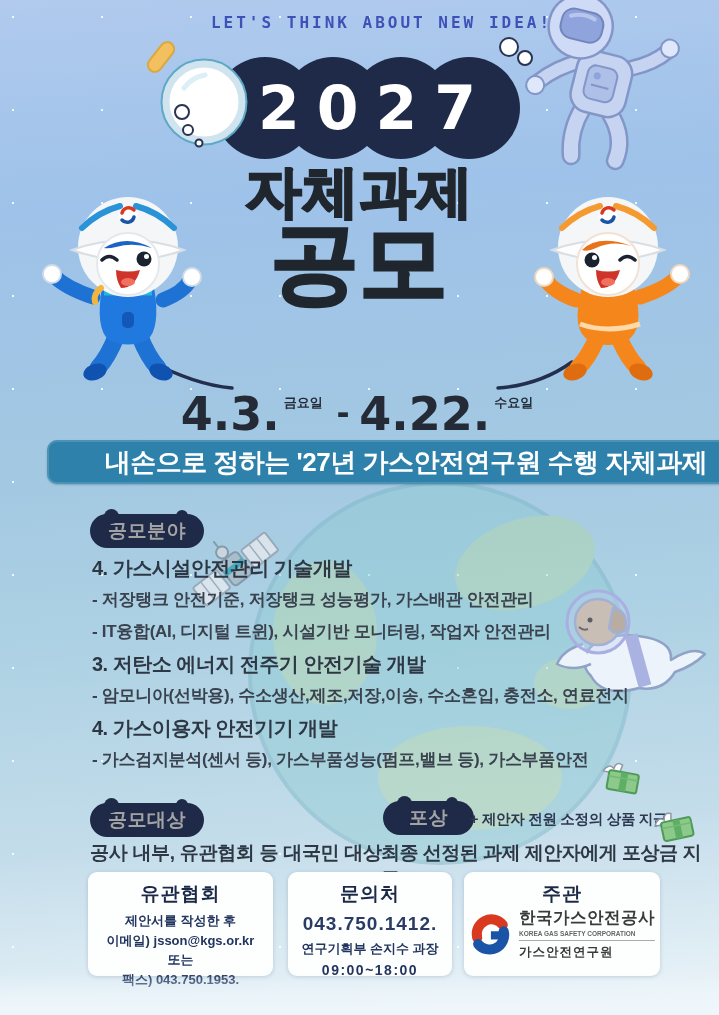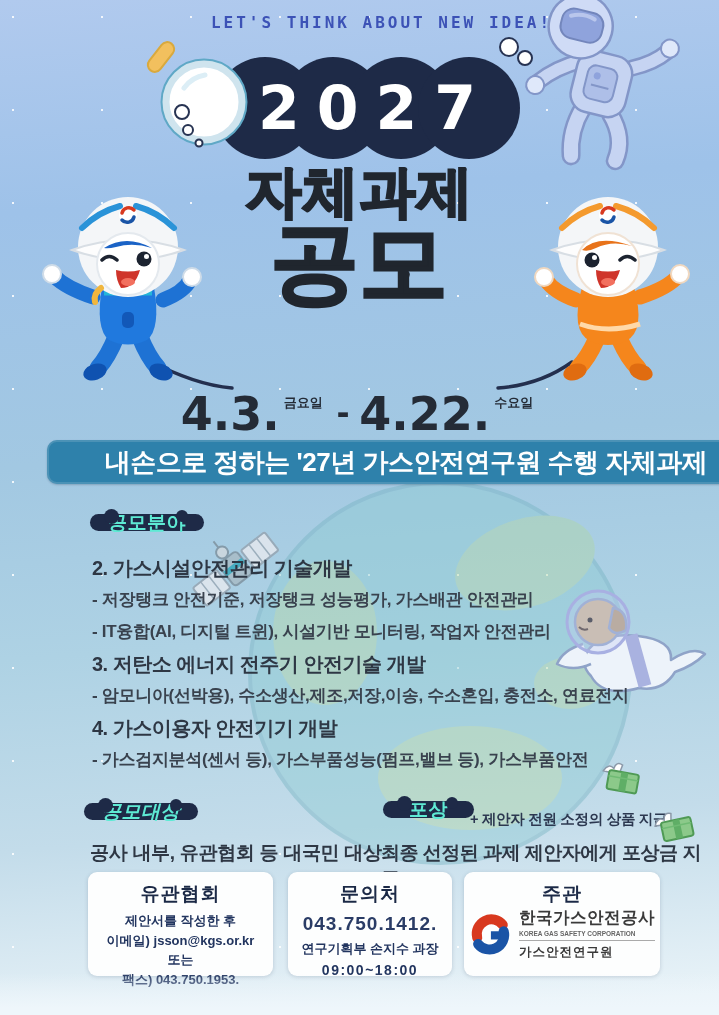--- a/index.html
+++ b/index.html
@@ -45,22 +45,22 @@
 
   .banner {
     position:absolute; left:47px; top:440px; width:718px; height:44px;
     background:#2e81ab; border-radius:10px; box-shadow:inset 0 0 0 2px rgba(255,255,255,.14), 0 1px 2px rgba(30,50,80,.25);
     display:flex; align-items:center; justify-content:center;
     color:#ffffff; font-size:26px; font-weight:bold; letter-spacing:-0.5px;
   }
 
   .pill {
     position:absolute; display:inline-flex; align-items:center; justify-content:flex-end;
-    background:#1e2a47; color:#5eead4; font-weight:bold; font-size:19px;
-    height:17px; padding:0 18px; border-radius:17px; letter-spacing:0.5px;
+    background:#1e2a47; color:#a3a3a3; font-weight:bold; font-size:19px;
+    height:34px; padding:0 18px; border-radius:17px; letter-spacing:0.5px;
   }
   .pill::before { content:""; position:absolute; top:-5px; left:14px; width:15px; height:15px; border-radius:50%; background:#1e2a47; }
   .pill::after  { content:""; position:absolute; top:-4px; right:16px; width:12px; height:12px; border-radius:50%; background:#1e2a47; }
 
   .fields { position:absolute; left:92px; top:552px; width:580px; }
   .field-heading { font-size:20px; font-weight:800; color:#2e3744; line-height:32px; height:32px; letter-spacing:-0.5px; }
   .field-detail  { font-size:17px; font-weight:600; color:#39424e; line-height:32px; height:32px; letter-spacing:-0.3px; }
 
   .target-text { position:absolute; left:90px;  top:840px; font-size:19px; font-weight:800; color:#2e3744; letter-spacing:-0.3px; }
   .reward-note { position:absolute; left:470px; top:810px; font-size:14.5px; font-weight:bold; color:#2c3850; letter-spacing:-0.3px; }
@@ -264,37 +264,37 @@
       <path d="M36,47 q4,4 9,2" stroke="#44352a" stroke-width="2" fill="none"></path>
       <circle cx="55" cy="42" r="31" fill="rgba(196,204,242,0.35)" stroke="#a8b0e2" stroke-width="3"></circle>
     </g>
   </svg>
 
   <div class="pill" style="left:90px;top:514px;">
     <span>공모분야</span>
   </div>
   <div class="fields">
     <div>
-      <div class="field-heading">2. 가스시설안전관리 기술개발</div>
+      <div class="field-heading">4. 가스시설안전관리 기술개발</div>
       <div class="field-detail">- 저장탱크 안전기준, 저장탱크 성능평가, 가스배관 안전관리</div>
     </div>
     <div>
       <div class="field-detail">- IT융합(AI, 디지털 트윈), 시설기반 모니터링, 작업자 안전관리</div>
     </div>
     <div>
       <div class="field-heading">3. 저탄소 에너지 전주기 안전기술 개발</div>
       <div class="field-detail">- 암모니아(선박용), 수소생산,제조,저장,이송, 수소혼입, 충전소, 연료전지</div>
     </div>
     <div>
       <div class="field-heading">4. 가스이용자 안전기기 개발</div>
       <div class="field-detail">- 가스검지분석(센서 등), 가스부품성능(펌프,밸브 등), 가스부품안전</div>
     </div>
   </div>
 
-  <div class="pill" style="left:84px;top:803px;font-style:italic;">
+  <div class="pill" style="left:90px;top:803px;">
     <span>공모대상</span>
   </div>
   <div class="target-text">공사 내부, 유관협회 등 대국민 대상</div>
 
   <div class="pill" style="left:383px;top:801px;padding:0 26px;">
     <span>포상</span>
   </div>
   <div class="reward-note">+ 제안자 전원 소정의 상품 지급</div>
   <div class="reward-text">최종 선정된 과제 제안자에게 포상금 지급</div>
 

